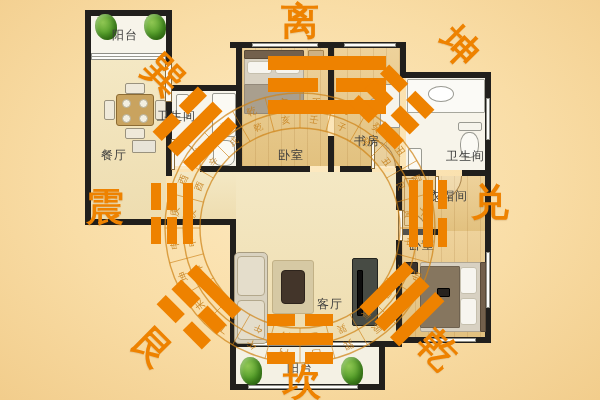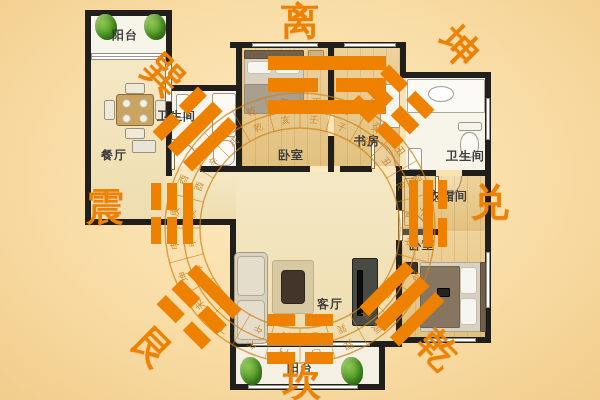--- a/index.html
+++ b/index.html
@@ -10,21 +10,21 @@
   
   .fw{background:#f7f4ea;}
   .fw2{background:#f4f1e4;}
   .fc{background:linear-gradient(#f4e8c4,#eeddb0);}
   .fd{background-image:repeating-linear-gradient(90deg, rgba(150,100,35,.16) 0 1px, transparent 1px 13px),linear-gradient(#eed29b,#e2c17f);}
   .wall{background:#211f1c;}
   .window-h{background:linear-gradient(#fdfdfb 38%,#9a9a92 38%,#9a9a92 62%,#fdfdfb 62%);border:1px solid #8e8e86;}
   .window-v{background:linear-gradient(90deg,#fdfdfb 38%,#9a9a92 38%,#9a9a92 62%,#fdfdfb 62%);border:1px solid #8e8e86;}
   .door-leaf{background:#fbfaf4;border:1px solid #8c6f3e;}
   .door-arc{background:rgba(255,255,255,.22);}
-  .label{position:absolute;font-size:12px;font-weight:bold;color:#3b3b3b;letter-spacing:1px;white-space:nowrap;z-index:4;}
+  .label{position:absolute;font-size:12px;font-weight:normal;color:#3b3b3b;letter-spacing:1px;white-space:nowrap;z-index:4;}
   .bchar{position:absolute;font-size:38px;font-weight:bold;color:#ee8200;line-height:1;z-index:7;text-shadow:0 1px 1px rgba(120,60,0,.15);}
   .rot45{transform:rotate(45deg);}
   .trigram{position:absolute;display:flex;justify-content:space-between;z-index:6;}
   .trigram.h{flex-direction:column;}
   .trigram.v{flex-direction:row;}
   .trigram.h .ln{width:100%;height:24%;background:#ee8200;}
   .trigram.v .ln{height:100%;width:24%;background:#ee8200;}
   .trigram .ln.broken{background:transparent;display:flex;justify-content:space-between;}
   .trigram.h .ln.broken{flex-direction:row;}
   .trigram.v .ln.broken{flex-direction:column;}

